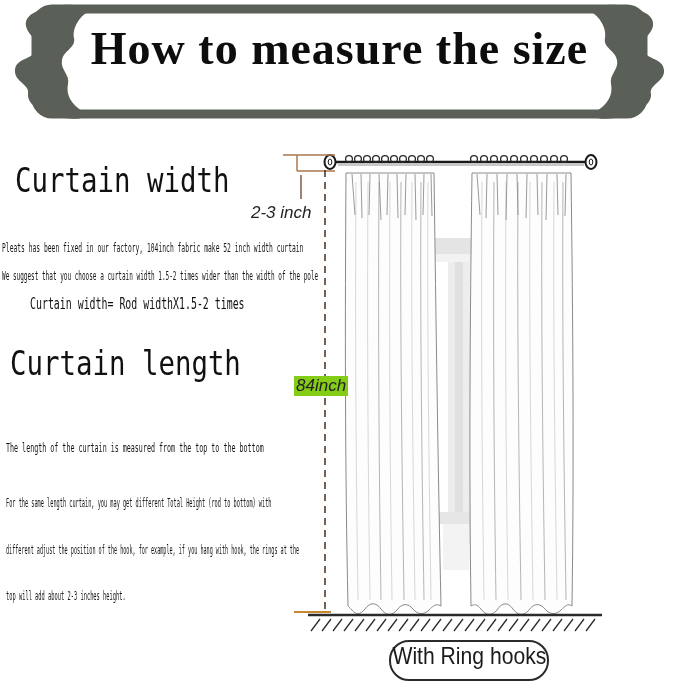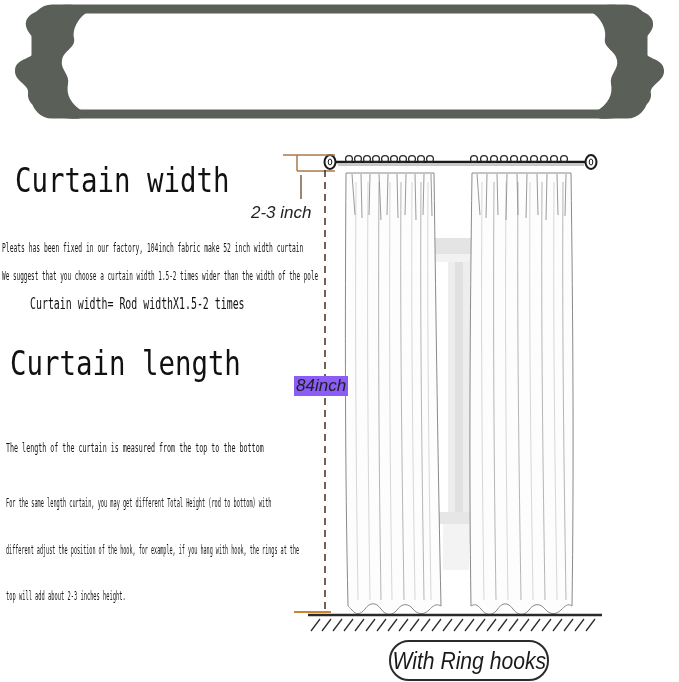--- a/index.html
+++ b/index.html
@@ -15,41 +15,42 @@
   .section-heading{font-family:"DejaVu Sans Mono",monospace;font-weight:500;font-size:33px;
     white-space:nowrap;transform-origin:0 0;transform:scaleX(0.83);color:#111;}
   
   .body-line{font-family:"DejaVu Sans Mono",monospace;font-size:12.5px;white-space:nowrap;
     transform-origin:0 0;color:#161616;}
   .formula{font-family:"DejaVu Sans Mono",monospace;font-size:15px;white-space:nowrap;
     transform-origin:0 0;transform:scaleX(0.66);color:#111;}
   
   .dim-label{font-family:"Liberation Sans",sans-serif;font-size:17px;color:#222;
     white-space:nowrap;font-style:italic;}
-  #len-label{background:#8b5cf6;padding:0 2px;}
+  #len-label{background:#84cc16;padding:0 2px;}
   
   #caption-pill{left:389px;top:640px;width:156px;height:37px;border:2px solid #2b2b2b;
-    border-radius:20px;display:flex;align-items:center;justify-content:center;background:#fff;font-style:italic;}
+    border-radius:20px;display:flex;align-items:flex-start;justify-content:center;background:#fff;}
   #caption-pill span{font-family:"Liberation Sans",sans-serif;font-size:24px;color:#1a1a1a;
     transform:scaleX(0.88);white-space:nowrap;}
 </style>
 </head>
 <body>
 
 <div id="stage">
 
   <svg class="abs" style="left:0;top:0" width="679" height="125" viewBox="0 0 679 125">
     <rect x="36" y="9" width="607" height="105" rx="16" fill="none" stroke="#5a6057" stroke-width="9"></rect>
     <path fill="#5a6057" d="M 62,5 C 40,8 24,14 26,26 C 28,36 40,40 36,50
       C 32,60 16,58 15,70 C 14,82 30,84 28,94 C 27,106 44,114 64,118 C 80,120 88,118 84,112
       C 70,104 66,94 68,84 C 70,74 60,70 62,60 C 64,50 76,48 74,38 C 72,28 80,16 88,12 C 92,8 80,4 62,5 Z"></path>
     <path fill="#5a6057" d="M 617,5 C 639,8 655,14 653,26 C 651,36 639,40 643,50
       C 647,60 663,58 664,70 C 665,82 649,84 651,94 C 652,106 635,114 615,118 C 599,120 591,118 595,112
       C 609,104 613,94 611,84 C 609,74 619,70 617,60 C 615,50 603,48 605,38 C 607,28 599,16 591,12 C 587,8 599,4 617,5 Z"></path>
   </svg>
+  <div class="abs" id="banner-title">How to measure the size</div>
 
   <svg class="abs" style="left:0;top:0" width="679" height="682" viewBox="0 0 679 682">
 
     <g>
       <rect x="424" y="238" width="106" height="16" fill="#e4e4e4"></rect>
       <rect x="424" y="254" width="106" height="8" fill="#f2f2f2"></rect>
       <rect x="448" y="262" width="22" height="282" fill="#ededed"></rect>
       <rect x="455" y="262" width="8" height="282" fill="#e0e0e0"></rect>
       <rect x="436" y="512" width="62" height="12" fill="#e6e6e6"></rect>
       <rect x="443" y="524" width="26" height="46" fill="#f3f3f3"></rect>

